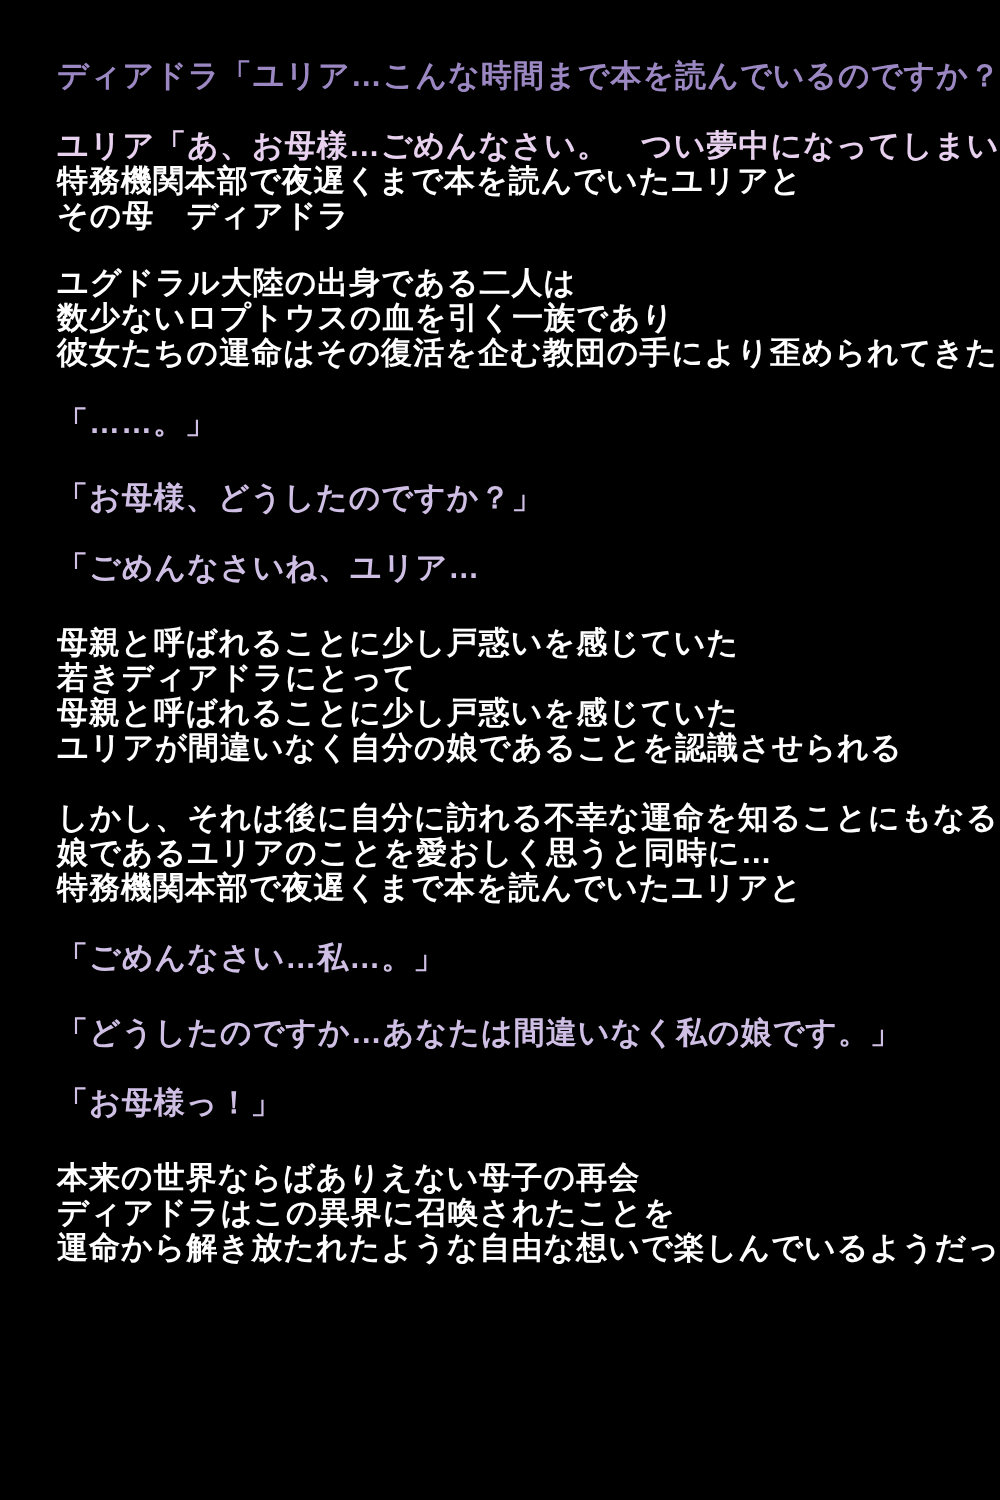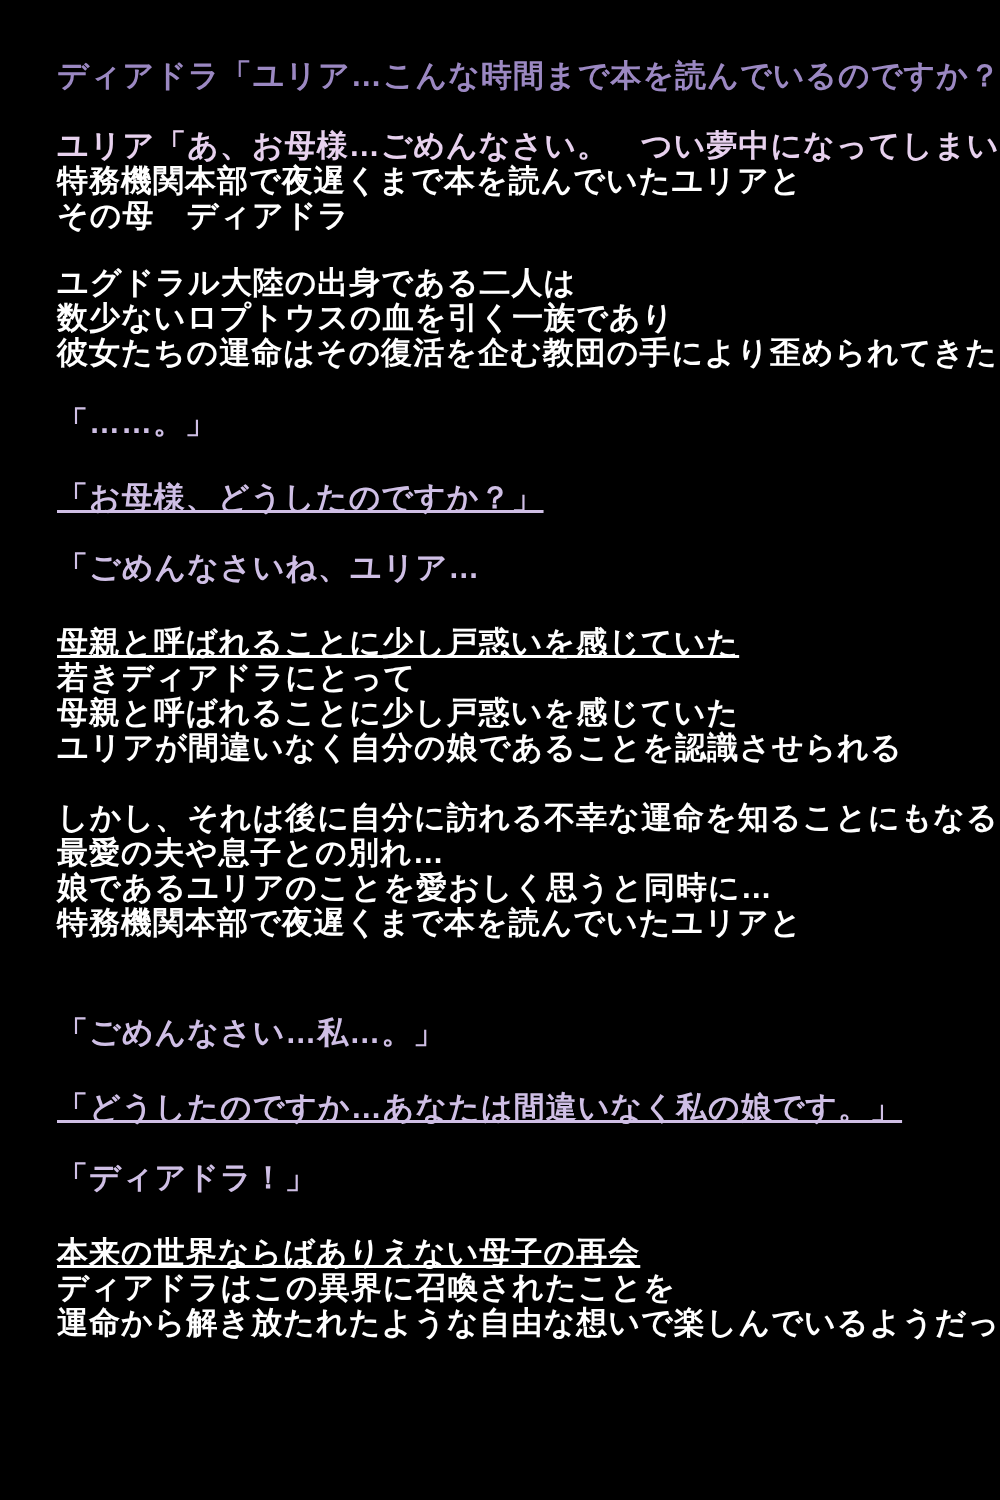--- a/index.html
+++ b/index.html
@@ -24,23 +24,23 @@
     line-height: 35px;
     white-space: nowrap;
   }
   .line[data-style="narration"]       { color: var(--narration, #ffffff); }
   .line[data-style="dialogue"]        { color: var(--dialogue, #cfbfe5); }
   .line[data-style="dialogue-dim"]    { color: var(--dialogue-dim, #9b88c2); }
   .line[data-style="dialogue-bright"] { color: var(--dialogue-bright, #e7d1ee); }
   .indent { padding-left: 95px; }
   .mt35 { margin-top: 35px; }
   .mt38 { }
-  .mt40 { margin-top: 40px; text-decoration: underline; }
+  .mt40 { margin-top: 40px; }
   .mt43 { margin-top: 32px; }
-  .mt75 { margin-top: 75px; }
+  .mt75 { margin-top: 35px; }
 </style>
 </head>
 <body>
 
 <div class="page" style="--bg: #000000; --narration: #ffffff; --dialogue: #cfbfe5; --dialogue-dim: #9b88c2; --dialogue-bright: #e7d1ee;">
 
   <div class="line" data-style="dialogue-dim">ディアドラ「ユリア…こんな時間まで本を読んでいるのですか？」</div>
   <div class="line mt35" data-style="dialogue-bright">ユリア「あ、お母様…ごめんなさい。　つい夢中になってしまいました。」</div>
 
   <div class="line mt38" data-style="narration">特務機関本部で夜遅くまで本を読んでいたユリアと</div>
@@ -55,27 +55,26 @@
   <div class="line mt40" data-style="dialogue">「お母様、どうしたのですか？」</div>
 
   <div class="line mt35" data-style="dialogue">「ごめんなさいね、ユリア…</div>
 
   <div class="line mt40" data-style="narration">母親と呼ばれることに少し戸惑いを感じていた</div>
   <div class="line" data-style="narration">若きディアドラにとって</div>
   <div class="line" data-style="narration">母親と呼ばれることに少し戸惑いを感じていた</div>
   <div class="line" data-style="narration">ユリアが間違いなく自分の娘であることを認識させられる</div>
 
   <div class="line mt35" data-style="narration">しかし、それは後に自分に訪れる不幸な運命を知ることにもなる</div>
-  <div class="line" data-style="narration">最愛の夫や息子との別れ…</div>
   <div class="line" data-style="narration">娘であるユリアのことを愛おしく思うと同時に…</div>
   <div class="line" data-style="narration">特務機関本部で夜遅くまで本を読んでいたユリアと</div>
 
   <div class="line mt75" data-style="dialogue">「ごめんなさい…私…。」</div>
 
   <div class="line mt40" data-style="dialogue">「どうしたのですか…あなたは間違いなく私の娘です。」</div>
 
-  <div class="line mt35" data-style="dialogue">「ディアドラ！」</div>
+  <div class="line mt35" data-style="dialogue">「お母様っ！」</div>
 
   <div class="line mt40" data-style="narration">本来の世界ならばありえない母子の再会</div>
   <div class="line" data-style="narration">ディアドラはこの異界に召喚されたことを</div>
   <div class="line" data-style="narration">運命から解き放たれたような自由な想いで楽しんでいるようだった</div>
 
 </div>
 
 </body></html>

